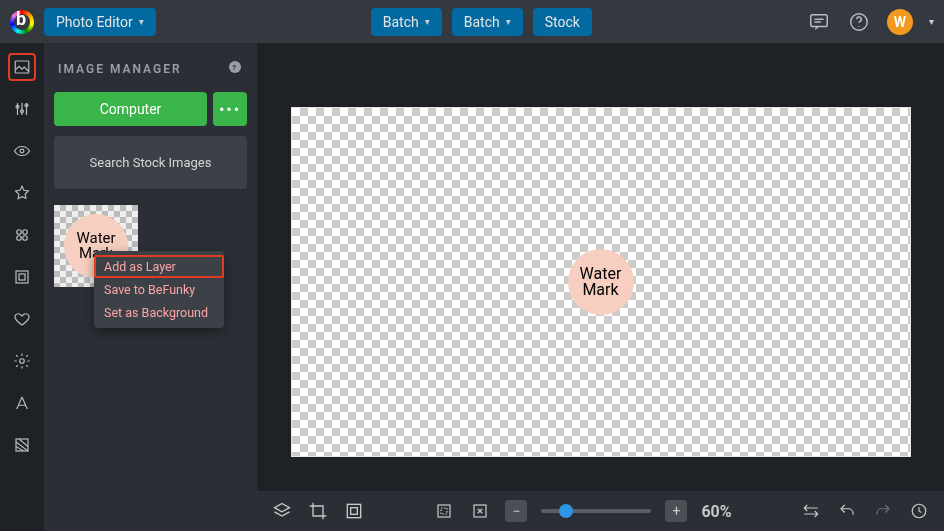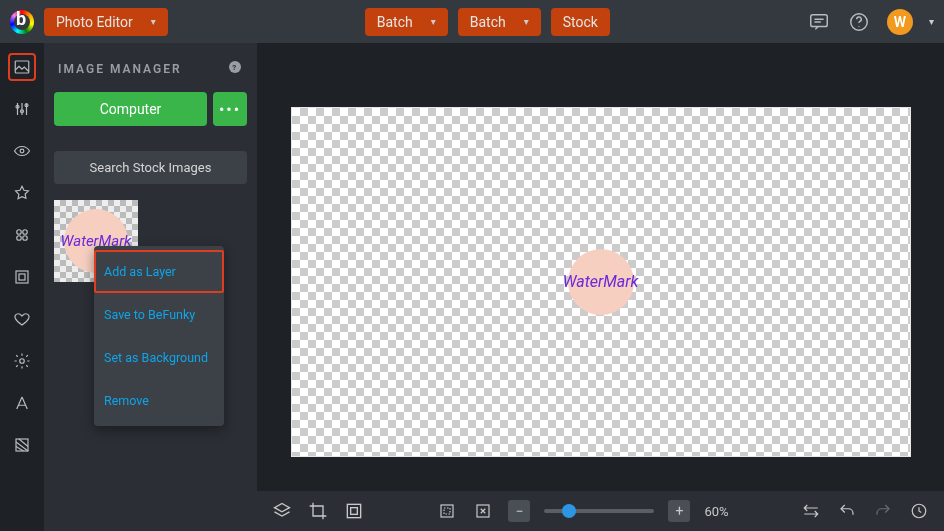--- a/index.html
+++ b/index.html
@@ -3,46 +3,46 @@
 <meta charset="utf-8">
 <style>
   * { box-sizing: border-box; margin: 0; padding: 0; font-family: -apple-system, BlinkMacSystemFont, "Segoe UI", Roboto, Arial, sans-serif; }
   body { width: 944px; height: 531px; background:#1e2126; color:#d0d0d0; overflow:hidden; }
 
   
   .topbar { height:43px; background:#34383f; display:flex; align-items:center; padding:0 10px; }
   .logo { width:24px; height:24px; border-radius:50%; background: conic-gradient(red, orange, yellow, green, cyan, blue, violet, red); position:relative; margin-right:10px; }
   .logo::after { content:""; position:absolute; inset:4px; border-radius:50%; background:#34383f; }
   .logo::before { content:"b"; position:absolute; left:6px; top:-2px; font-weight:bold; font-size:18px; color:#fff; z-index:1;}
-  .dd-btn { background:#c2410c; color:#e5e5e5; padding:6px 12px; border-radius:4px; font-size:14px; display:flex; align-items:center; gap:18px; cursor:pointer; }
+  .dd-btn { background:#0369a1; color:#e5e5e5; padding:6px 12px; border-radius:4px; font-size:14px; display:flex; align-items:center; gap:6px; cursor:pointer; }
   .topbar .spacer { flex:1; }
   .top-group { display:flex; gap:10px; }
   .top-right { margin-left:auto; display:flex; align-items:center; gap:16px; }
   .icon-btn { width:24px; height:24px; display:flex; align-items:center; justify-content:center; cursor:pointer; }
   .avatar { width:26px; height:26px; border-radius:50%; background:#f29a1f; color:#fff; display:flex; align-items:center; justify-content:center; font-weight:600; font-size:14px; }
   .chev { font-size:10px; color:#ccc; }
 
   
   .main { display:flex; height:calc(100% - 43px); }
   .iconrail { width:44px; background:#1e2126; display:flex; flex-direction:column; align-items:center; padding-top:10px; gap:14px; }
   .iconrail .rail-item { width:28px; height:28px; display:flex; align-items:center; justify-content:center; color:#7a7f87; cursor:pointer; border-radius:4px;}
   .iconrail .rail-item.active { border:2px solid #e03c1f; color:#d9d9d9; }
 
   .sidepanel { width:213px; background:#2b2f35; padding:10px; }
   .panel-header { display:flex; align-items:center; justify-content:space-between; color:#9a9ea4; font-size:12px; letter-spacing:2px; font-weight:600; margin:6px 4px 14px 4px;}
-  .btnrow { display:flex; gap:6px; margin-bottom:25px;}
+  .btnrow { display:flex; gap:6px; margin-bottom:10px;}
   .btn-green { flex:1; background:#39b54a; color:#fff; text-align:center; padding:9px 0; border-radius:4px; font-size:14px; cursor:pointer;}
   .btn-dots { width:34px; background:#39b54a; border-radius:4px; display:flex; align-items:center; justify-content:center; color:#fff; font-size:16px; letter-spacing:2px; cursor:pointer;}
-  .btn-dark { background:#3c4047; color:#d5d5d5; text-align:center; padding:9px 0; border-radius:4px; font-size:13px; cursor:pointer; margin-bottom:16px;}
+  .btn-dark { background:#3c4047; color:#d5d5d5; text-align:center; padding:19px 0; border-radius:4px; font-size:13px; cursor:pointer; margin-bottom:16px;}
 
   .thumb-wrap { position:relative; }
   .thumb { width:84px; height:82px; background-image: linear-gradient(45deg,#bbb 25%,transparent 25%),linear-gradient(-45deg,#bbb 25%,transparent 25%),linear-gradient(45deg,transparent 75%,#bbb 75%),linear-gradient(-45deg,transparent 75%,#bbb 75%); background-size:12px 12px; background-position:0 0,0 6px,6px -6px,-6px 0; background-color:#eee; display:flex; align-items:center; justify-content:center; }
-  .wm { width:64px; height:64px; border-radius:50%; background:#f6cfc1; display:flex; flex-direction:row; align-items:center; justify-content:center; color:#6d28d9; font-family: cursive; font-size:15px; line-height:1; font-style:italic;}
+  .wm { width:64px; height:64px; border-radius:50%; background:#f6cfc1; display:flex; flex-direction:column; align-items:center; justify-content:center; color:#000000; font-family: cursive; font-size:15px; line-height:1; }
   .context-menu { position:absolute; top:46px; left:40px; width:130px; background:#3c4047; border-radius:4px; padding:4px 0; z-index:5; box-shadow:0 4px 12px rgba(0,0,0,0.4);}
-  .context-menu .mi { padding:14px 10px; font-size:12.5px; color:#0ea5e9; cursor:pointer;}
+  .context-menu .mi { padding:4px 10px; font-size:12.5px; color:#fca5a5; cursor:pointer;}
   .context-menu .mi.hl { outline:2px solid #e03c1f; outline-offset:-2px; border-radius:2px;}
 
   .canvas-area { flex:1; background:#1e2126; display:flex; flex-direction:column; }
   .canvas-view { flex:1; display:flex; align-items:center; justify-content:center; padding:40px 24px 10px 24px;}
   .canvas { width:620px; height:350px; border:1px solid #e7e7e7; background-image: linear-gradient(45deg,#ccc 25%,transparent 25%),linear-gradient(-45deg,#ccc 25%,transparent 25%),linear-gradient(45deg,transparent 75%,#ccc 75%),linear-gradient(-45deg,transparent 75%,#ccc 75%); background-size:16px 16px; background-position:0 0,0 8px,8px -8px,-8px 0; background-color:#fff; display:flex; align-items:center; justify-content:center;}
   .canvas .wm { width:66px; height:66px; font-size:16px;}
 
   .bottombar { height:40px; background:#2b2f35; display:flex; align-items:center; padding:0 14px; gap:14px; color:#c8c8c8; }
   .bottombar .sep { flex:1; }
   .zoom-slider { width:110px; height:4px; background:#5a5f66; border-radius:2px; position:relative;}
@@ -188,21 +188,20 @@
       <div class="thumb">
         <div class="wm">
           <span>Water</span>
           <span>Mark</span>
         </div>
       </div>
       <div class="context-menu">
         <div class="mi hl">Add as Layer</div>
         <div class="mi">Save to BeFunky</div>
         <div class="mi">Set as Background</div>
-        <div class="mi">Remove</div>
       </div>
     </div>
   </div>
 
   <div class="canvas-area">
     <div class="canvas-view">
       <div class="canvas">
         <div class="wm">
           <span>Water</span>
           <span>Mark</span>
@@ -237,21 +236,21 @@
       </div>
       <div class="bb-icon">
         <svg viewBox="0 0 24 24" width="18" height="18">
             <rect x="4" y="4" width="16" height="16"></rect>
             <path d="M9 9l6 6M15 9l-6 6"></path>
           </svg>
       </div>
       <div class="sq-btn">−</div>
       <div class="zoom-slider"></div>
       <div class="sq-btn">+</div>
-      <span style="font-size:13px;">60%</span>
+      <span style="font-size:16px;font-weight:bold;">60%</span>
       <div class="sep"></div>
       <div class="bb-icon">
         <svg viewBox="0 0 24 24" width="18" height="18">
             <path d="M7 4l-4 4 4 4M17 12l4 4-4 4M3 8h18M3 16h18"></path>
           </svg>
       </div>
       <div class="bb-icon">
         <svg viewBox="0 0 24 24" width="18" height="18">
             <path d="M9 14L4 9l5-5"></path>
             <path d="M4 9h10a6 6 0 0 1 6 6v2"></path>

